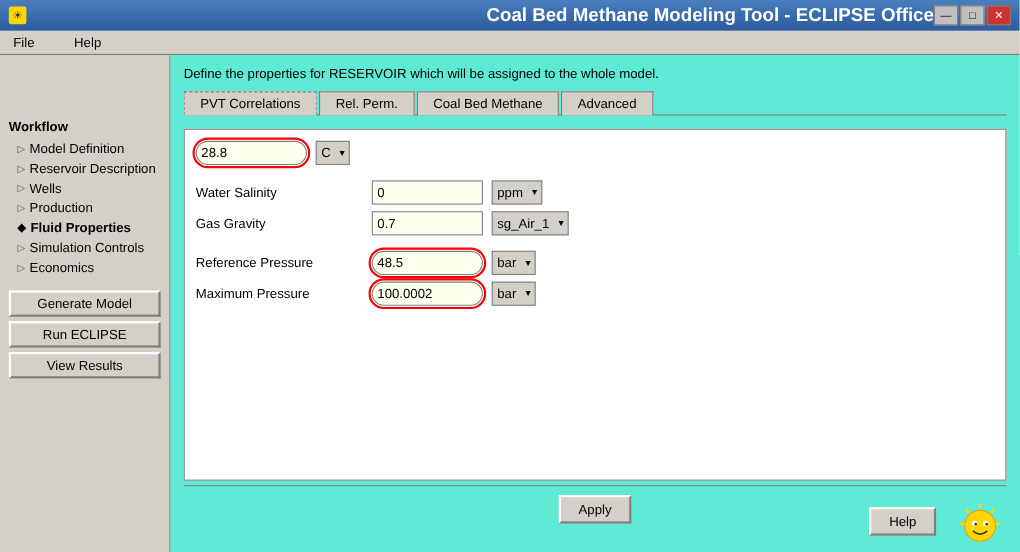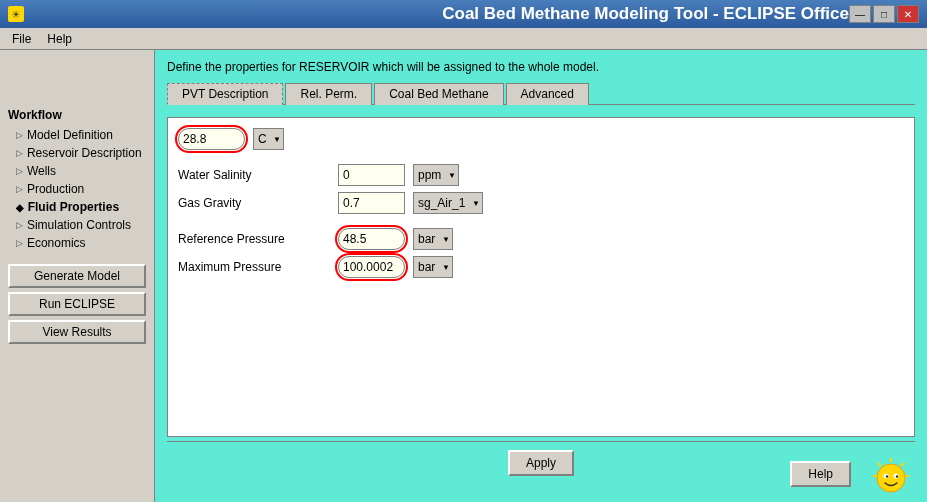--- a/index.html
+++ b/index.html
@@ -57,20 +57,21 @@
     }
 
     
     .menu-bar {
       background: #d4d0c8;
       height: 22px;
       display: flex;
       align-items: center;
       padding: 0 4px;
       border-bottom: 1px solid #808080;
+      gap: 20px;
     }
     .menu-item {
       padding: 2px 8px;
       cursor: pointer;
       font-size: 12px;
     }
 
     
     .main-container {
       display: flex;
@@ -177,21 +178,21 @@
       display: flex;
       align-items: center;
       margin-bottom: 6px;
     }
     .form-label {
       width: 160px;
       font-size: 12px;
       color: #000;
     }
     .form-input {
-      width: 67px;
+      width: 101px;
       height: 22px;
       border: 1px solid #808080;
       background: #fffff0;
       padding: 1px 4px;
       font-size: 12px;
       font-family: inherit;
     }
     .form-input.highlighted {
       background: #fffff0;
       outline: 2px solid red;
@@ -324,21 +325,21 @@
       <button class="sidebar-btn">Generate Model</button>
       <button class="sidebar-btn">Run ECLIPSE</button>
       <button class="sidebar-btn">View Results</button>
     </div>
   </div>
 
   <div class="content-area">
     <div class="content-description">Define the properties for RESERVOIR which will be assigned to the whole model.</div>
 
     <div class="tabs-container">
-      <div class="tab tab-pvt active" style="border-style: dashed; border-color: #808080; border-bottom-color: #d4d0c8;">PVT Description</div>
+      <div class="tab tab-pvt active" style="border-style: dashed; border-color: #808080; border-bottom-color: #d4d0c8;">PVT Correlations</div>
       <div class="tab">Rel. Perm.</div>
       <div class="tab">Coal Bed Methane</div>
       <div class="tab">Advanced</div>
     </div>
 
     <div class="content-inner">
 
       <div class="form-row">
         <input class="form-input highlighted" type="text" value="28.8" style="">
         <div class="form-unit-container">

